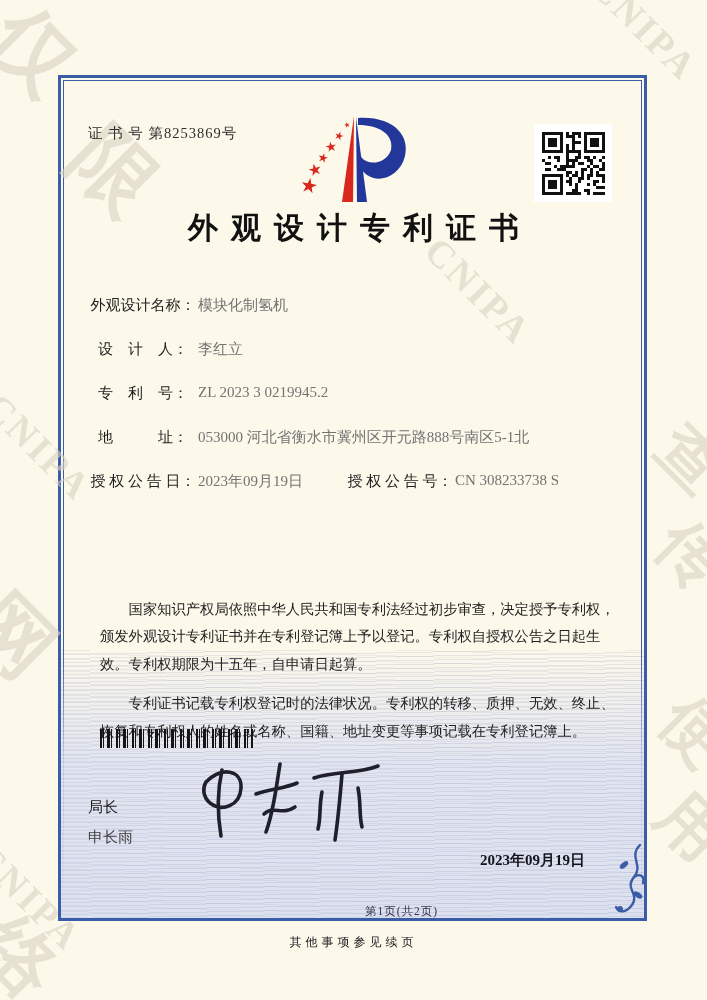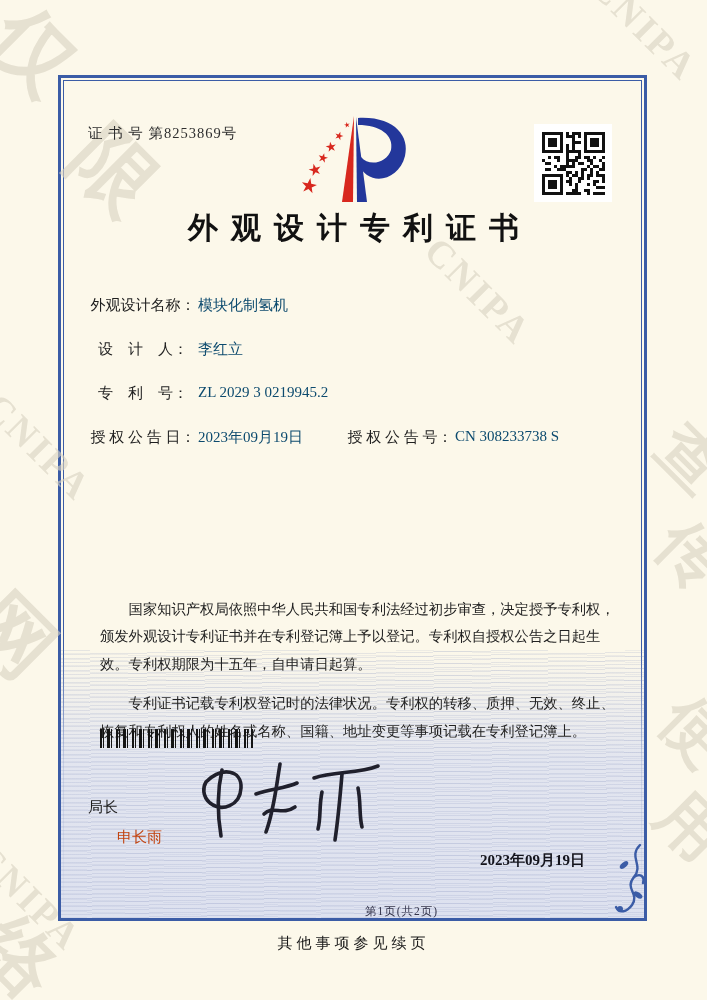--- a/index.html
+++ b/index.html
@@ -29,41 +29,41 @@
   .cert-no{position:absolute;left:88px;top:124px;font-size:14.5px;color:#2e2e2e;
            letter-spacing:1px;white-space:pre;}
   .logo{position:absolute;left:296px;top:112px;width:120px;height:94px;}
   .qr{position:absolute;left:534px;top:124px;width:78px;height:78px;background:#fff;
       display:flex;align-items:center;justify-content:center;}
   .title{position:absolute;left:0;top:208px;width:100%;text-align:center;
          font-size:30px;font-weight:bold;letter-spacing:13px;text-indent:13px;color:#111;}
   .fields{position:absolute;left:88px;top:296px;width:548px;font-size:15px;}
   .row{height:22px;margin-bottom:22px;white-space:nowrap;}
   .flabel{display:inline-block;width:110px;white-space:pre;color:#1f1f1f;vertical-align:top;text-align:center;}
-  .fvalue{color:#0c4a6e;}
+  .fvalue{color:#737373;}
   .grant-row{display:flex;}
   .grant-col-left{width:257px;}
   .paras{position:absolute;left:88px;top:584px;width:544px;font-size:14.3px;
          line-height:1.92;color:#222;}
   .paras p{margin:12px;text-indent:2em;}
   .barcode{position:absolute;left:100px;top:729px;width:153px;height:19px;
     background:repeating-linear-gradient(90deg,
       #141414 0 2px, transparent 2px 3px,
       #141414 3px 4px, transparent 4px 7px,
       #141414 7px 10px, transparent 10px 11px,
       #141414 11px 12px, transparent 12px 16px);}
   .sig{position:absolute;left:192px;top:752px;width:205px;height:100px;}
   .sig-title{position:absolute;left:88px;top:798px;font-size:15px;color:#1a1a1a;}
-  .sig-name{position:absolute;left:88px;top:828px;font-size:15px;color:#c2410c;margin-left:29px;}
+  .sig-name{position:absolute;left:88px;top:828px;font-size:15px;color:#404040;}
   .issue-date{position:absolute;left:480px;top:851px;font-size:15px;font-weight:600;color:#14141c;}
   .flourish{position:absolute;left:612px;top:843px;width:34px;height:74px;}
   .page-ind{position:absolute;left:58px;top:904px;width:687px;text-align:center;
             font-size:11.5px;color:#33334a;letter-spacing:1px;}
   .cont-note{position:absolute;left:0;top:934px;width:100%;text-align:center;
-             font-size:15px;color:#191919;letter-spacing:4px;}
+             font-size:12px;color:#191919;letter-spacing:4px;}
 </style>
 </head>
 <body>
 
 <div class="page">
 
   <div class="wm-layer">
       <span class="wm" style="left: -8px; top: 12px; font-size: 82px;">仅</span>
       <span class="wm" style="left: 72px; top: 132px; font-size: 82px;">限</span>
       <span class="wm" style="left: 578px; top: 8px; font-size: 38px;">CNIPA</span>
@@ -239,21 +239,24 @@
     <div class="title">外观设计专利证书</div>
 
     <div class="fields">
       <div class="row">
         <span class="flabel">外观设计名称：</span><span class="fvalue">模块化制氢机</span>
       </div>
       <div class="row">
         <span class="flabel">设    计    人：</span><span class="fvalue">李红立</span>
       </div>
       <div class="row">
-        <span class="flabel">专    利    号：</span><span class="fvalue">ZL 2029 3 0219945.2</span>
+        <span class="flabel">专    利    号：</span><span class="fvalue">ZL 2023 3 0219945.2</span>
+      </div>
+      <div class="row">
+        <span class="flabel">地            址：</span><span class="fvalue">053000 河北省衡水市冀州区开元路888号南区5-1北</span>
       </div>
       <div class="row grant-row">
         <span class="grant-col-left"><span class="flabel">授 权 公 告 日：</span><span class="fvalue">2023年09月19日</span></span>
         <span><span class="flabel">授 权 公 告 号：</span><span class="fvalue">CN 308233738 S</span></span>
       </div>
     </div>
 
     <div class="paras">
       <p>国家知识产权局依照中华人民共和国专利法经过初步审查，决定授予专利权，颁发外观设计专利证书并在专利登记簿上予以登记。专利权自授权公告之日起生效。专利权期限为十五年，自申请日起算。</p>
       <p>专利证书记载专利权登记时的法律状况。专利权的转移、质押、无效、终止、恢复和专利权人的姓名或名称、国籍、地址变更等事项记载在专利登记簿上。</p>

